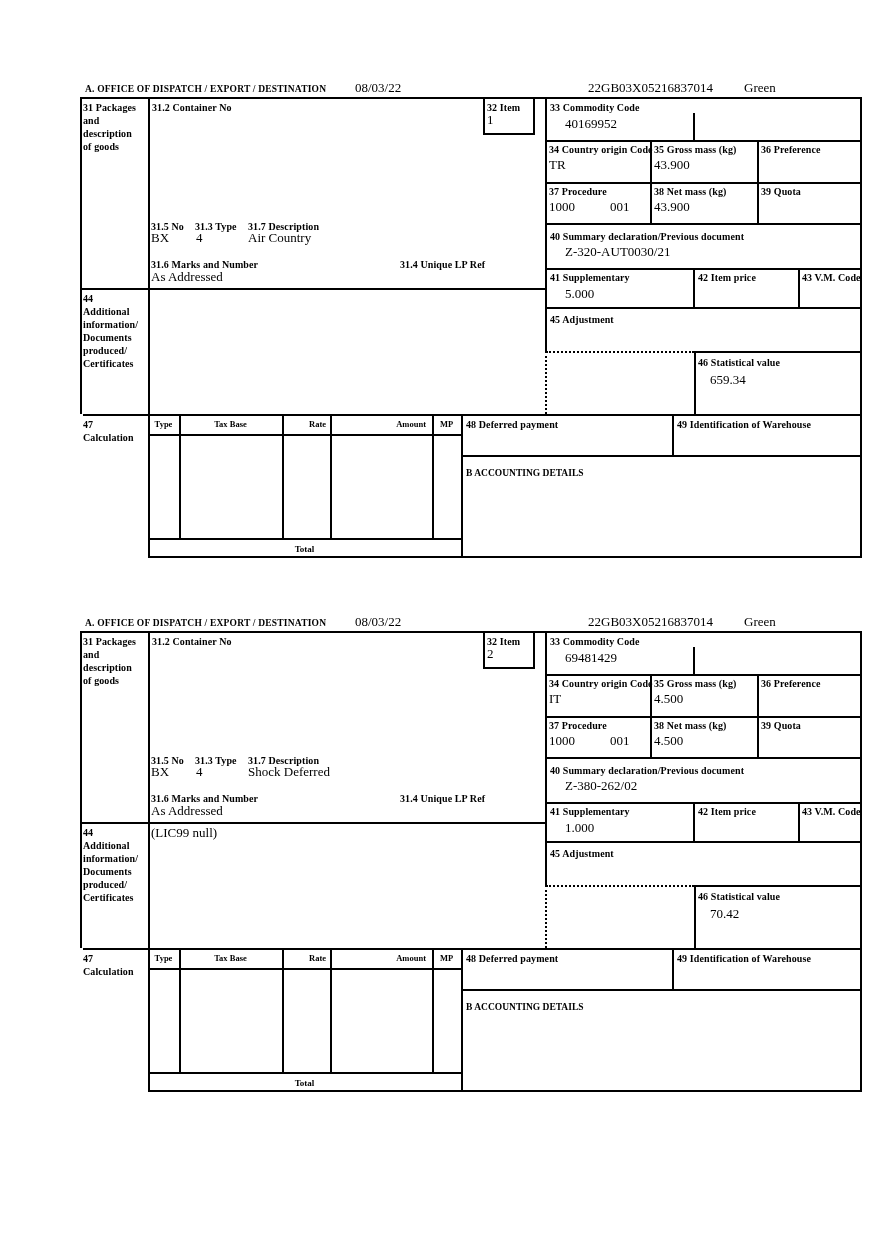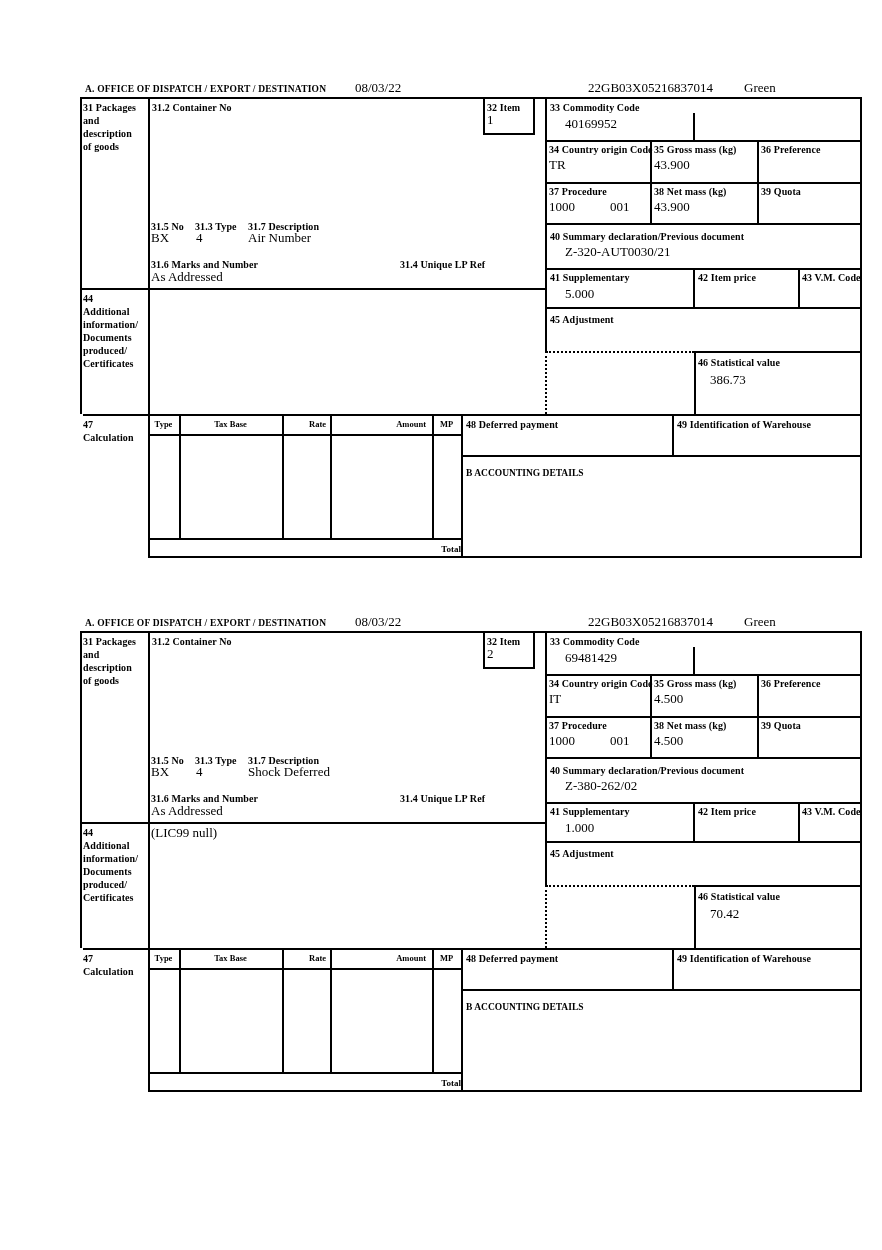--- a/index.html
+++ b/index.html
@@ -16,21 +16,21 @@
   .hl.dot { background:none; border-top:2px dotted #000; height:0; }
   .vl.dot { background:none; border-left:2px dotted #000; width:0; }
   .lbl {
     position:absolute; font-size:10px; font-weight:bold;
     line-height:13px; white-space:pre-line; letter-spacing:0.1px;
   }
   .val { position:absolute; font-size:13px; line-height:14px; white-space:pre; }
   .hdr { position:absolute; font-size:9.5px; font-weight:bold; letter-spacing:0.2px; }
   .acct { position:absolute; font-size:9.5px; font-weight:bold;margin-top:8px; }
   .th { position:absolute; top:339px; font-size:8.5px; font-weight:bold; }
-  .total { position:absolute; font-size:9px; font-weight:bold; text-align:right; }
+  .total { position:absolute; font-size:9px; font-weight:bold; text-align:center; }
 </style>
 </head>
 <body>
 
 <div id="page">
   <section class="form" style="top: 80px;">
 
     <div class="hdr" style="left:5px;top:4px">A.  OFFICE OF DISPATCH / EXPORT / DESTINATION</div>
     <div class="val" style="left:275px;top:1px">08/03/22</div>
     <div class="val" style="left:508px;top:1px">22GB03X05216837014</div>
@@ -95,21 +95,21 @@
     <div class="val" style="left:530px;top:120px">001</div>
     <div class="lbl" style="left:574px;top:105px">38 Net mass (kg)</div>
     <div class="val" style="left:574px;top:120px">43.900</div>
     <div class="lbl" style="left:681px;top:105px">39 Quota</div>
 
     <div class="lbl" style="left:71px;top:140px">31.5 No</div>
     <div class="lbl" style="left:115px;top:140px">31.3 Type</div>
     <div class="lbl" style="left:168px;top:140px">31.7 Description</div>
     <div class="val" style="left:71px;top:151px">BX</div>
     <div class="val" style="left:116px;top:151px">4</div>
-    <div class="val" style="left:168px;top:151px">Air Number</div>
+    <div class="val" style="left:168px;top:151px">Air Country</div>
 
     <div class="lbl" style="left:470px;top:150px">40 Summary declaration/Previous document</div>
     <div class="val" style="left:485px;top:165px">Z-320-AUT0030/21</div>
 
     <div class="lbl" style="left:71px;top:178px">31.6 Marks and Number</div>
     <div class="lbl" style="left:320px;top:178px">31.4 Unique LP Ref</div>
     <div class="val" style="left:71px;top:190px">As Addressed</div>
 
     <div class="lbl" style="left:470px;top:191px">41 Supplementary</div>
     <div class="val" style="left:485px;top:207px">5.000</div>
@@ -120,21 +120,21 @@
 Additional
 information/
 Documents
 produced/
 Certificates</div>
     <div class="val" style="left:71px;top:212px"></div>
 
     <div class="lbl" style="left:470px;top:233px">45 Adjustment</div>
 
     <div class="lbl" style="left:618px;top:276px">46 Statistical value</div>
-    <div class="val" style="left:630px;top:293px">386.73</div>
+    <div class="val" style="left:630px;top:293px">659.34</div>
 
     <div class="lbl" style="left:3px;top:338px;width:62px">47
 Calculation</div>
     <div class="th" style="left:68px;width:31px;text-align:center">Type</div>
     <div class="th" style="left:99px;width:103px;text-align:center">Tax Base</div>
     <div class="th" style="left:202px;width:44px;text-align:right">Rate</div>
     <div class="th" style="left:250px;width:96px;text-align:right">Amount</div>
     <div class="th" style="left:352px;width:29px;text-align:center">MP</div>
     <div class="total" style="left:68px;top:464px;width:313px">Total</div>
 

